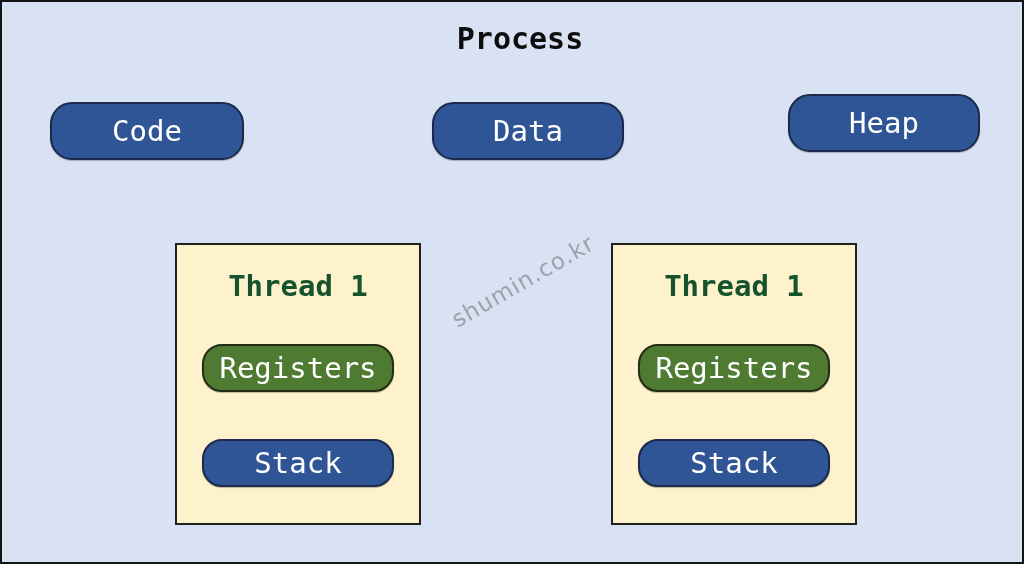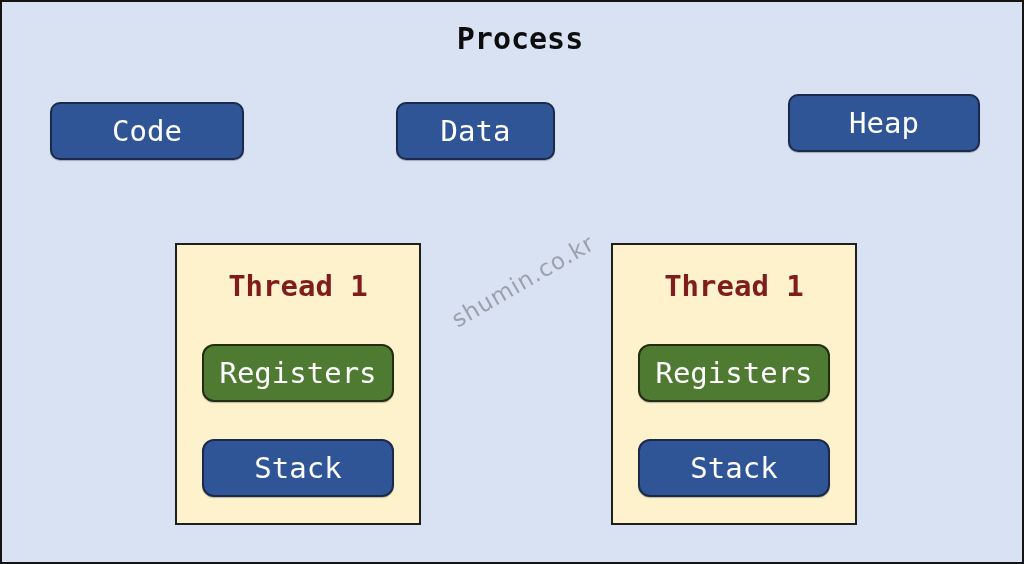--- a/index.html
+++ b/index.html
@@ -12,48 +12,48 @@
     font-family:"DejaVu Sans Mono","Liberation Mono",monospace;
     overflow:hidden;
   }
   .diagram-title {
     position:absolute; top:19px; left:8px; width:100%;
     text-align:center;
     font-size:30px; font-weight:bold; color:#0d0d0d;
   }
   .pill {
     position:absolute; height:58px;
-    border-radius:10px;
+    border-radius:22px;
     display:flex; align-items:center; justify-content:center;
     color:#ffffff; font-size:29px;
     box-sizing:border-box;
     box-shadow:0 1px 1px rgba(0,0,0,0.25);
   }
   .pill.blue  { background:#2f5597; border:2px solid #1b2a4a; }
   .pill.green { background:#4e7b31; border:2px solid #232d15; }
   .pill-code { left:48px;  top:100px; width:194px; }
-  .pill-data { left:394px; top:100px; width:159px; }
+  .pill-data { left:430px; top:100px; width:192px; }
   .pill-heap { left:786px; top:92px; width:192px; }
   .thread-box {
     position:absolute; top:241px; width:246px; height:282px;
     background:#fdf2cc;
     border:2px solid #1f1f1f;
     box-sizing:border-box;
   }
   .thread-box-1 { left:173px; }
   .thread-box-2 { left:609px; }
   .thread-title {
     position:absolute; top:24px; left:0; width:100%;
     text-align:center;
-    font-size:29px; font-weight:bold; color:#7f1d1d;
+    font-size:29px; font-weight:bold; color:#14532d;
   }
   .inner-pill {
     position:absolute; left:50%; transform:translateX(-50%);
-    width:192px; height:58px;
-    border-radius:12px;
+    width:192px; height:48px;
+    border-radius:20px;
   }
   .inner-registers { top:99px; }
   .inner-stack     { top:194px; }
   .watermark {
     position:absolute; left:426px; top:266px; width:190px;
     text-align:center;
     transform:rotate(-30deg);
     font-family:"DejaVu Sans","Liberation Sans",sans-serif;
     font-size:23px; letter-spacing:1px;
     color:#8d9199; opacity:0.8;

